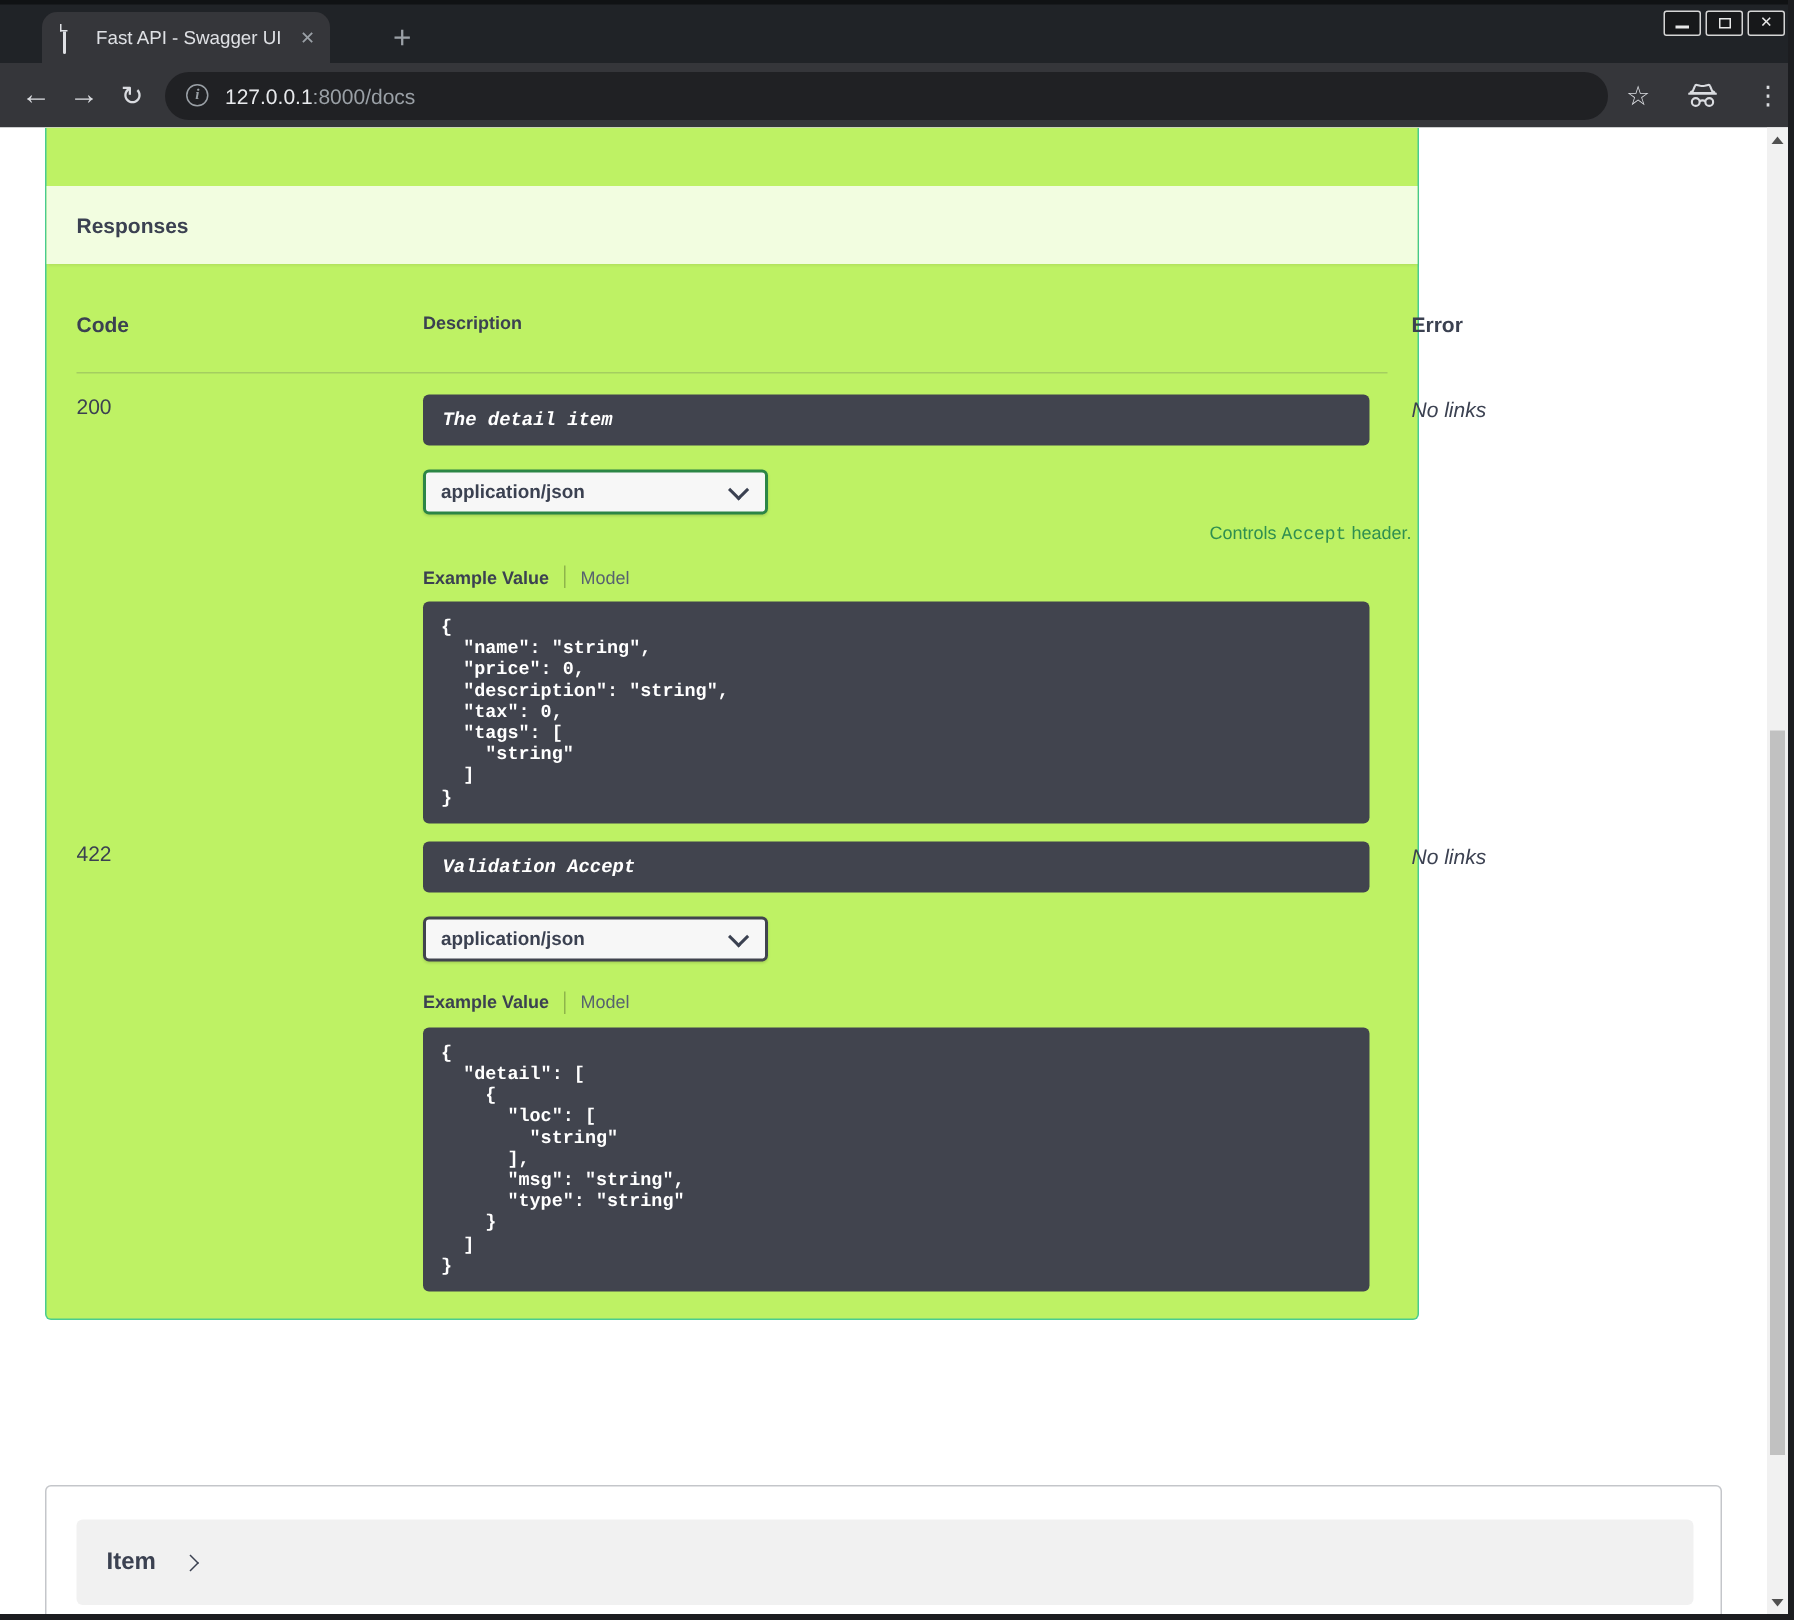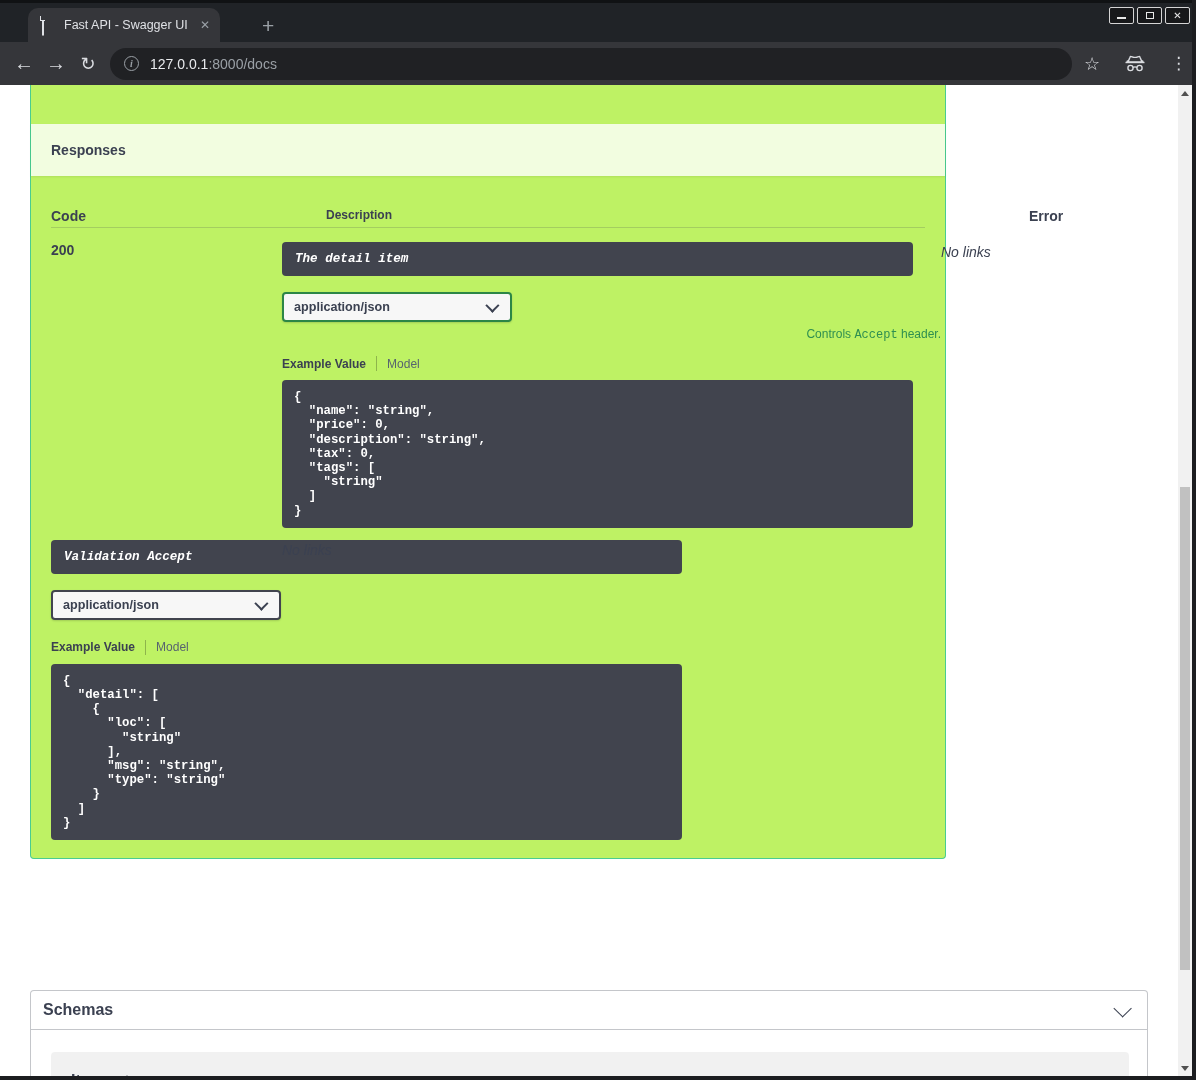--- a/index.html
+++ b/index.html
@@ -32,26 +32,26 @@
   .star{color:#dadce0;font-size:18px;}
   .kebab{color:#dadce0;font-size:17px;letter-spacing:0;}
   
   .page{position:absolute;left:0;top:85px;width:1192px;height:995px;background:#ffffff;overflow:hidden;}
   .opblock{position:absolute;left:30px;top:0;width:916px;background:#bef264;border:1px solid #49cc90;border-top:none;border-radius:0 0 4px 4px;box-sizing:border-box;}
   .opblock-spacer{height:39px;}
   .opblock-section-header{height:52px;background:rgba(255,255,255,.8);box-shadow:0 1px 2px rgba(0,0,0,.08);display:flex;align-items:center;padding:0 20px;}
   .opblock-section-header h4{margin:0;font-size:14px;font-weight:700;color:#3b4151;}
   .responses-inner{padding:20px 20px 18px 20px;}
   .resp-grid{display:grid;grid-template-columns:231px 659px 188px;}
-  .resp-head{padding:12px 0 3px 0;border-bottom:1px solid rgba(59,65,81,.2);gap:44px;}
+  .resp-head{padding:12px 0 24px 0;border-bottom:1px solid rgba(59,65,81,.2);}
   .resp-head .hd{color:#3b4151;font-weight:700;}
   .hd-code,.hd-links{font-size:14px;}
   .hd-desc{font-size:12px;}
   .resp-row{padding-top:14px;}
-  .code-cell{font-size:14px;color:#3b4151;font-weight:bold;}
+  .code-cell{font-size:14px;color:#3b4151;}
   .links-cell{font-size:14px;color:#3b4151;font-style:italic;}
   .resp-box{width:631px;height:34px;background:#41444e;border-radius:4px;color:#fff;display:flex;align-items:center;padding-left:13px;box-sizing:border-box;
     font-family:"Liberation Mono", monospace;font-size:12.6px;font-weight:700;font-style:italic;}
   .media-select{margin-top:16px;width:230px;height:30px;background:#f7f7f7;border-radius:4px;display:flex;align-items:center;justify-content:space-between;
     padding:0 14px 0 10px;box-sizing:border-box;box-shadow:0 1px 2px rgba(0,0,0,.15);}
   .media-select .sel-label{font-size:12.6px;font-weight:700;color:#3b4151;}
   .sel-chevron{width:8px;height:8px;border-right:2px solid #3b4151;border-bottom:2px solid #3b4151;transform:rotate(45deg) translateY(-2px);}
   .border-green{border:2px solid #2c8646;}
   .border-dark{border:2px solid #41444e;}
   .accept-note{margin-top:5px;font-size:12px;color:#2f8f50;text-align:right;}
@@ -169,20 +169,21 @@
   "tax": 0,
   "tags": [
     "string"
   ]
 }</pre>
         </div>
         <div class="links-cell" style="padding-top:2px;">No links</div>
       </div>
 
       <div class="resp-grid resp-row" style="padding-top:12px;">
+        <div class="code-cell">422</div>
         <div>
           <div class="resp-box">Validation Accept</div>
           <div class="media-select border-dark">
             <span class="sel-label">application/json</span>
             <span class="sel-chevron"></span>
           </div>
           <div class="model-tabs mt-lg">
             <span class="tab-example">Example Value</span>
             <span class="tab-sep"></span>
             <span class="tab-model">Model</span>
@@ -198,24 +199,20 @@
     }
   ]
 }</pre>
         </div>
         <div class="links-cell" style="padding-top:2px;">No links</div>
       </div>
     </div>
   </div>
 
   <div class="schemas">
-    <div class="schemas-header">
-      <h4>Schemas</h4>
-      <span class="chev-down"></span>
-    </div>
     <div class="schemas-body">
       <div class="model-card">
         <span class="model-name">Item</span>
         <span class="chev-right"></span>
       </div>
 
     </div>
   </div>
 </div>
 

